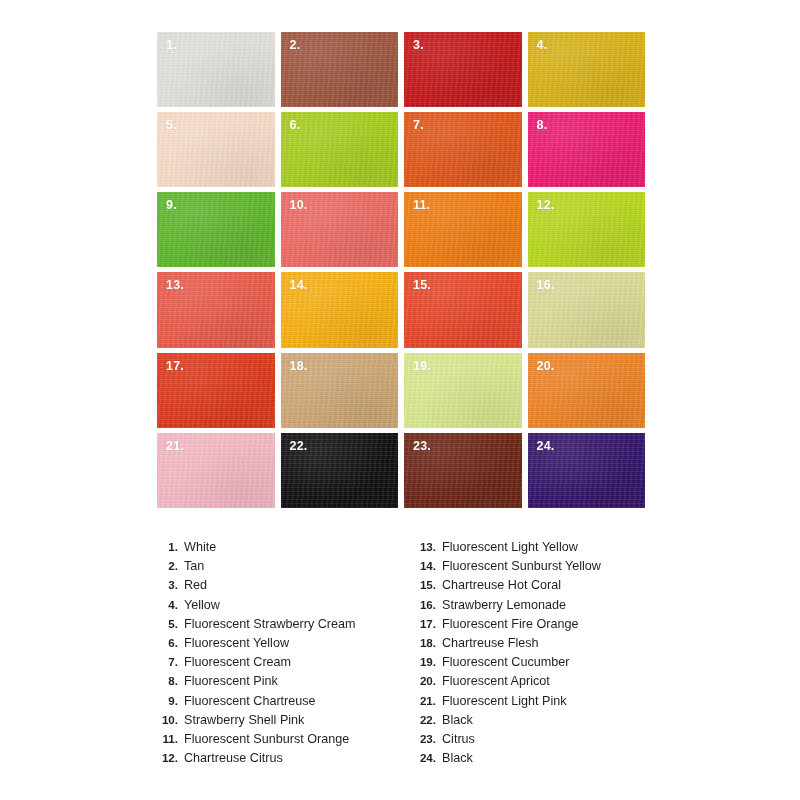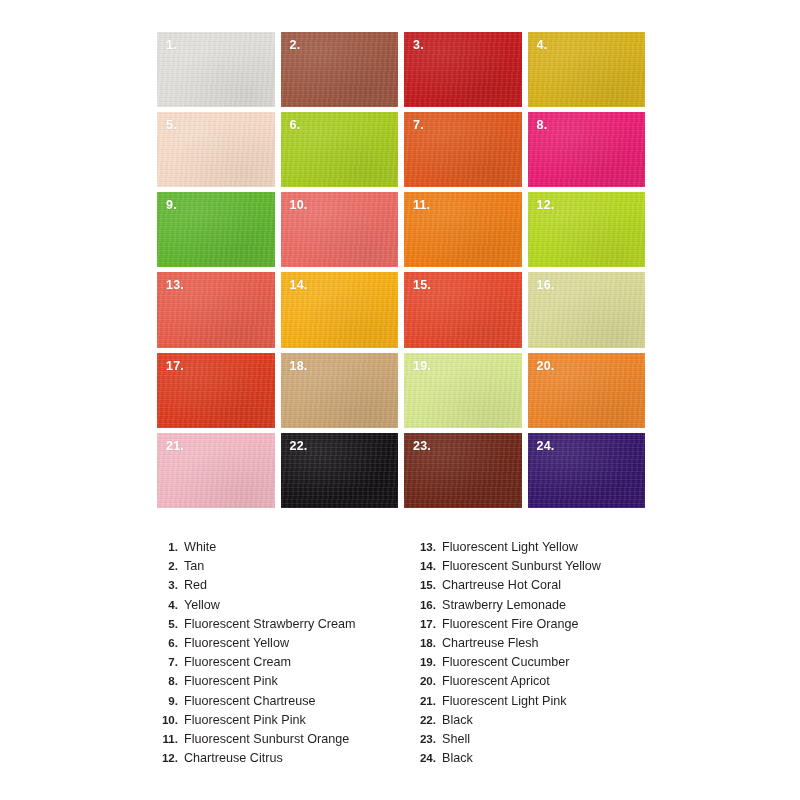--- a/index.html
+++ b/index.html
@@ -222,21 +222,21 @@
       <div class="legend-item">
         <span class="legend-num">8.</span>
         <span class="legend-label">Fluorescent Pink</span>
       </div>
       <div class="legend-item">
         <span class="legend-num">9.</span>
         <span class="legend-label">Fluorescent Chartreuse</span>
       </div>
       <div class="legend-item">
         <span class="legend-num">10.</span>
-        <span class="legend-label">Fluorescent Pink Pink</span>
+        <span class="legend-label">Strawberry Shell Pink</span>
       </div>
       <div class="legend-item">
         <span class="legend-num">11.</span>
         <span class="legend-label">Fluorescent Sunburst Orange</span>
       </div>
       <div class="legend-item">
         <span class="legend-num">12.</span>
         <span class="legend-label">Chartreuse Citrus</span>
       </div>
     </div>
@@ -276,20 +276,20 @@
       <div class="legend-item">
         <span class="legend-num">21.</span>
         <span class="legend-label">Fluorescent Light Pink</span>
       </div>
       <div class="legend-item">
         <span class="legend-num">22.</span>
         <span class="legend-label">Black</span>
       </div>
       <div class="legend-item">
         <span class="legend-num">23.</span>
-        <span class="legend-label">Shell</span>
+        <span class="legend-label">Citrus</span>
       </div>
       <div class="legend-item">
         <span class="legend-num">24.</span>
         <span class="legend-label">Black</span>
       </div>
     </div>
 </div>
 
 </body></html>

